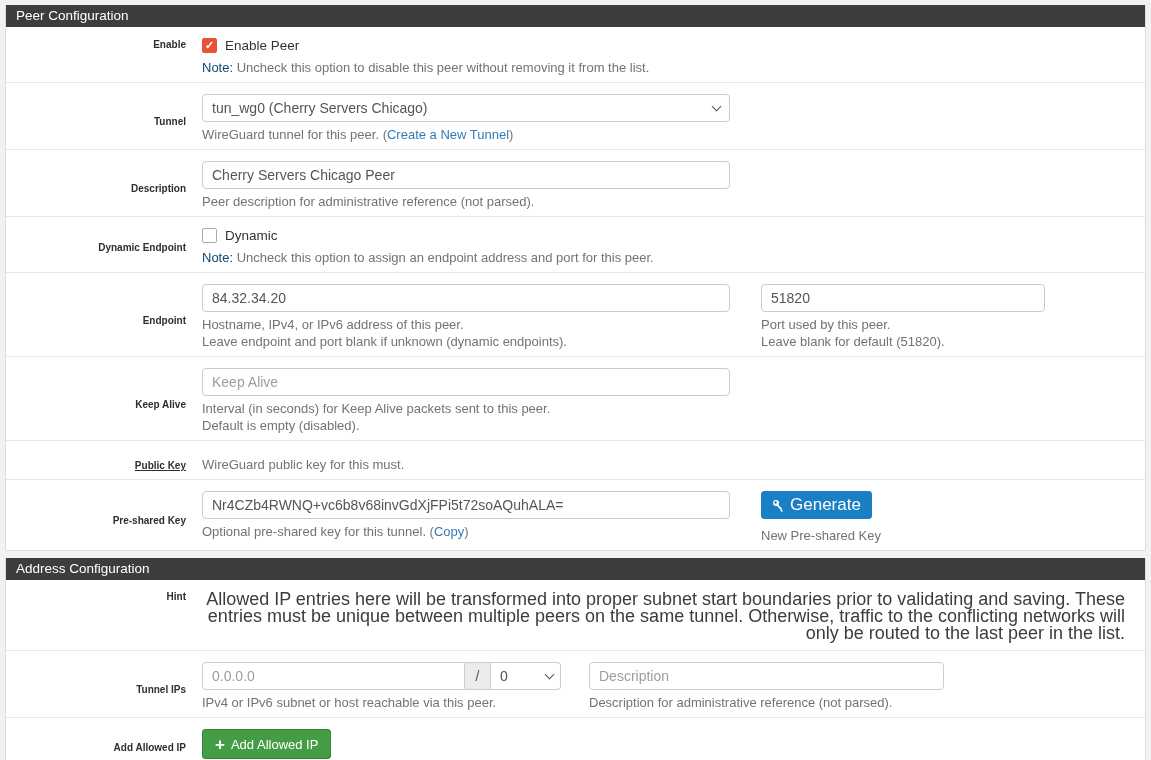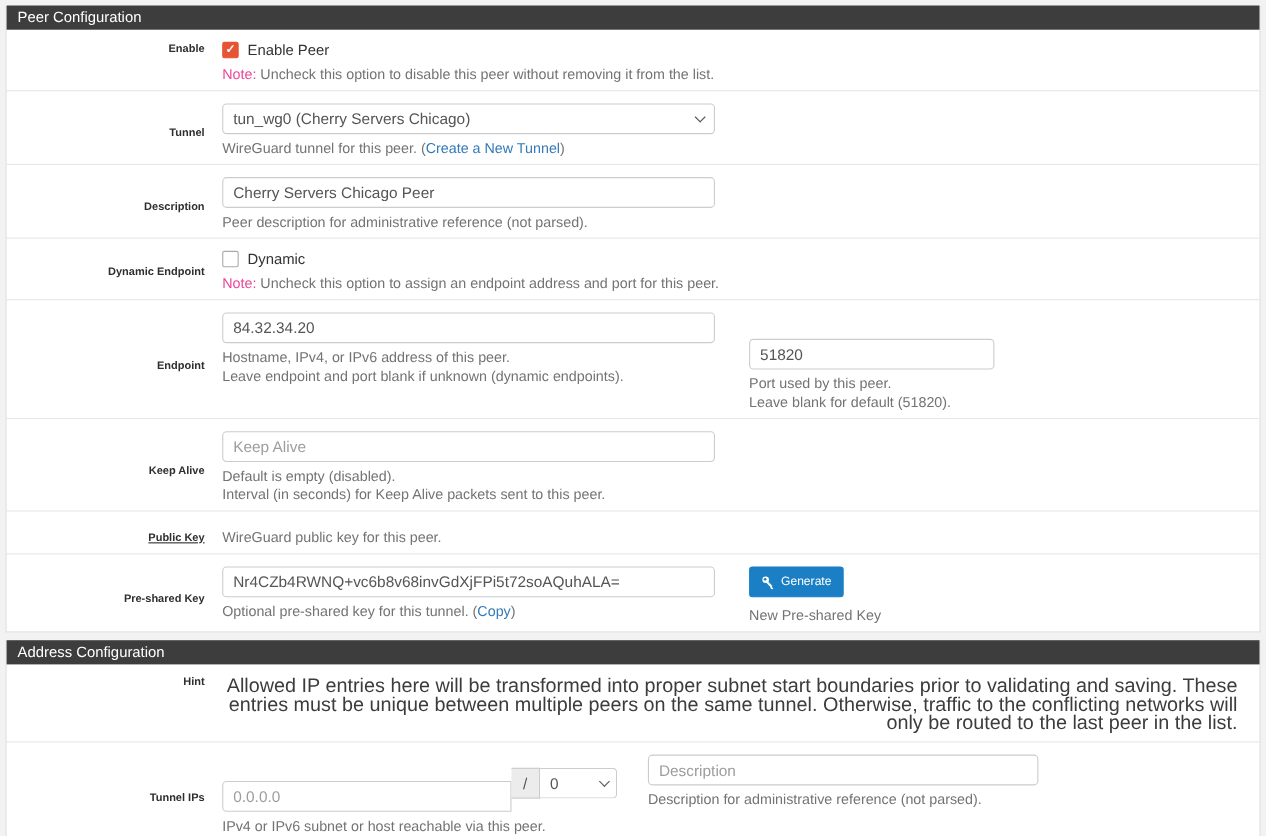--- a/index.html
+++ b/index.html
@@ -26,70 +26,70 @@
   .lbl.top { padding-top:1px; }
   .lbl.underline span { text-decoration:underline; }
   .content { flex:1 1 auto; padding-right:10px; }
   .ctl-line { display:flex; align-items:center; }
   input[type=text] {
     height:28px; border:1px solid #ccc; border-radius:4px;
     padding:4px 9px; font-family:"Liberation Sans",sans-serif;
     font-size:14px; color:#555; outline:none; background:#fff;
   }
   input::placeholder { color:#9d9d9d; opacity:1; }
-  .w-main { width:448px; }
-  .w-port { width:223px;margin-top:24px; }
+  .w-main { width:528px; }
+  .w-port { width:284px; }
   .selwrap { position:relative; display:inline-block; }
   select {
     height:28px; border:1px solid #ccc; border-radius:4px;
     padding:3px 26px 3px 9px; font-family:"Liberation Sans",sans-serif;
     font-size:14px; color:#555; background:#fff;
     -webkit-appearance:none; appearance:none; outline:none;
   }
   .chev {
     position:absolute; right:10px; top:9px; width:7px; height:7px;
     border-right:1.6px solid #555; border-bottom:1.6px solid #555;
     transform:rotate(45deg); pointer-events:none;
   }
   .help { color:#737373; font-size:13px; line-height:17px; margin-top:4px; }
   .help a { color:#337ab7; text-decoration:none; }
-  .note-red { color:#ec4899; }
+  .note-red { color:#0c4a6e; }
   .cb {
     width:15px; height:15px; border:1px solid #aaa; border-radius:2px;
     background:#fff; display:inline-flex; align-items:center; justify-content:center;
     margin-right:8px; flex:0 0 15px; cursor:pointer;
   }
   .cb.checked { background:#e65435; border-color:#e65435; }
   .cb .mark { color:#fff; font-size:11px; font-weight:bold; line-height:1; display:none; }
   .cb.checked .mark { display:block; }
   .cb-label { font-size:13.5px; color:#333; }
   .btn-primary {
     display:inline-flex; align-items:center; gap:5px;
     background:#1a7fc4; border:1px solid #1a7fc4; color:#fff;
-    font-family:"Liberation Sans",sans-serif; font-size:11px;
+    font-family:"Liberation Sans",sans-serif; font-size:17px;
     height:28px; padding:0 10px; border-radius:3px; cursor:pointer;
   }
   .btn-success {
     display:inline-flex; align-items:center; gap:6px;
     background:#449d44; border:1px solid #398439; color:#fff;
     font-family:"Liberation Sans",sans-serif; font-size:13px;
     height:30px; padding:0 12px; border-radius:3px; cursor:pointer;
   }
   .plus { font-size:17px; font-weight:bold; line-height:1; }
   .two-col { display:flex; }
   .col2 { margin-left:31px; }
   .addon {
     height:28px; width:26px; background:#ececec; border:1px solid #ccc;
     border-left:none; display:inline-flex; align-items:center; justify-content:center;
     color:#555; font-size:14px;
   }
   .grp input { border-radius:4px 0 0 4px; }
   .grp select { border-radius:0 4px 4px 0; border-left:none; }
   .grp { display:flex; align-items:center; }
-  .w-ip { width:263px;margin-top:24px; }
+  .w-ip { width:263px; }
   .w-mask { width:70px; }
   .w-desc { width:355px; }
   .ml-desc { margin-left:28px; }
   .hint-text { color:#3c3c3c; font-size:18px; line-height:17px; padding-top:1px;text-align:right; }
   .hint-row { padding-top:10px; padding-bottom:8px; }
 </style>
 </head>
 <body>
 
 <div class="panel">
@@ -170,30 +170,30 @@
         </div>
       </div>
     </div>
   </div>
 
   <div class="row">
     <div class="lbl">Keep Alive</div>
     <div class="content">
       <input type="text" class="w-main" placeholder="Keep Alive" style="">
       <div class="help">
+        <div>Interval (in seconds) for Keep Alive packets sent to this peer.</div>
         <div>Default is empty (disabled).</div>
-        <div>Interval (in seconds) for Keep Alive packets sent to this peer.</div>
       </div>
     </div>
   </div>
 
   <div class="row">
     <div class="lbl underline"><span>Public Key</span></div>
     <div class="content">
-      <div class="help">WireGuard public key for this peer.</div>
+      <div class="help">WireGuard public key for this must.</div>
     </div>
   </div>
 
   <div class="row">
     <div class="lbl">Pre-shared Key</div>
     <div class="content">
       <div class="two-col">
         <div>
           <input type="text" class="w-main" value="Nr4CZb4RWNQ+vc6b8v68invGdXjFPi5t72soAQuhALA=" style="">
           <div class="help">

